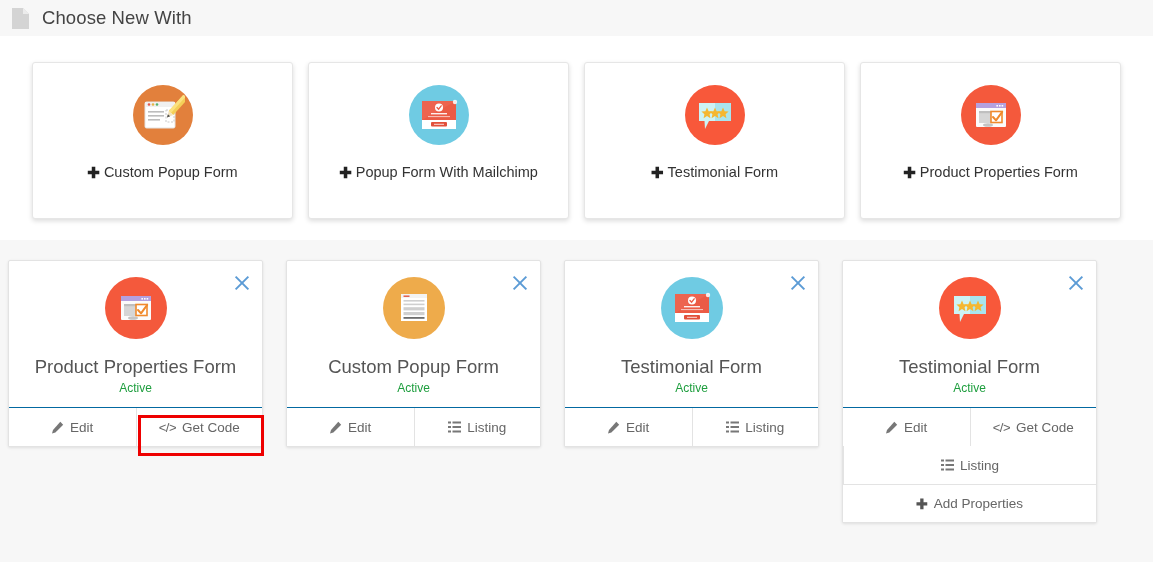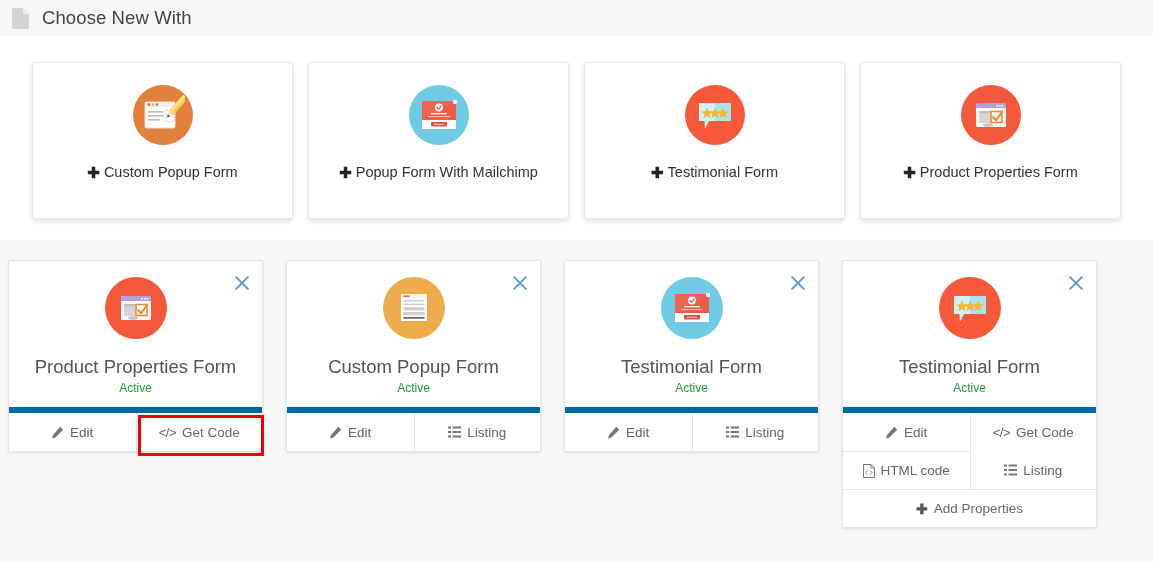--- a/index.html
+++ b/index.html
@@ -110,21 +110,21 @@
 
   .form-name{
     margin-top:17px;
     font-size:18.5px;color:#555;font-weight:normal;
     text-align:center;line-height:1.15;
   }
   .form-status{
     margin-top:4px;font-size:12px;color:#1e9e3e;
   }
   .actions{
-    border-top:6px solid #0369a1;
+    border-top:1px solid #0369a1;
     display:flex;flex-wrap:wrap;align-items:center;
   }
   .act{
     flex:1 1 50%;
     box-sizing:border-box;
     height:38px;
     display:flex;align-items:center;justify-content:center;
     font-size:13.5px;color:#666;
     cursor:pointer;
     background:#fff;
@@ -404,31 +404,20 @@
             <svg width="13" height="13" viewBox="0 0 13 13">
                 <path d="M9.3 0.8 L12.2 3.7 L4.4 11.5 L1 12.5 L2 9.1 Z" fill="#777"></path>
               </svg>
           </span>
           <span>Edit</span>
         </div>
         <div class="act">
           <span class="ic code-ic">&lt;/&gt;</span>
           <span>Get Code</span>
         </div>
-        <div class="act rowbreak">
-          <span class="ic">
-            <svg width="12" height="14" viewBox="0 0 12 14">
-              <path d="M0.5 0.5 H8 L11.5 4 V13.5 H0.5 Z" fill="none" stroke="#777"></path>
-              <path d="M8 0.5 V4 H11.5" fill="none" stroke="#777"></path>
-              <path d="M4.4 6.6 L2.8 8.6 L4.4 10.6" fill="none" stroke="#777" stroke-width="0.9"></path>
-              <path d="M7.4 6.6 L9 8.6 L7.4 10.6" fill="none" stroke="#777" stroke-width="0.9"></path>
-            </svg>
-          </span>
-          <span>HTML code</span>
-        </div>
         <div class="act">
           <span class="ic">
             <svg width="13" height="12" viewBox="0 0 13 12">
               <rect x="0" y="0.5" width="3" height="2" fill="#777"></rect>
                 <rect x="4.5" y="0.5" width="8.5" height="2" fill="#777"></rect>
               <rect x="0" y="5" width="3" height="2" fill="#777"></rect>
                 <rect x="4.5" y="5" width="8.5" height="2" fill="#777"></rect>
               <rect x="0" y="9.5" width="3" height="2" fill="#777"></rect>
                 <rect x="4.5" y="9.5" width="8.5" height="2" fill="#777"></rect>
             </svg>

